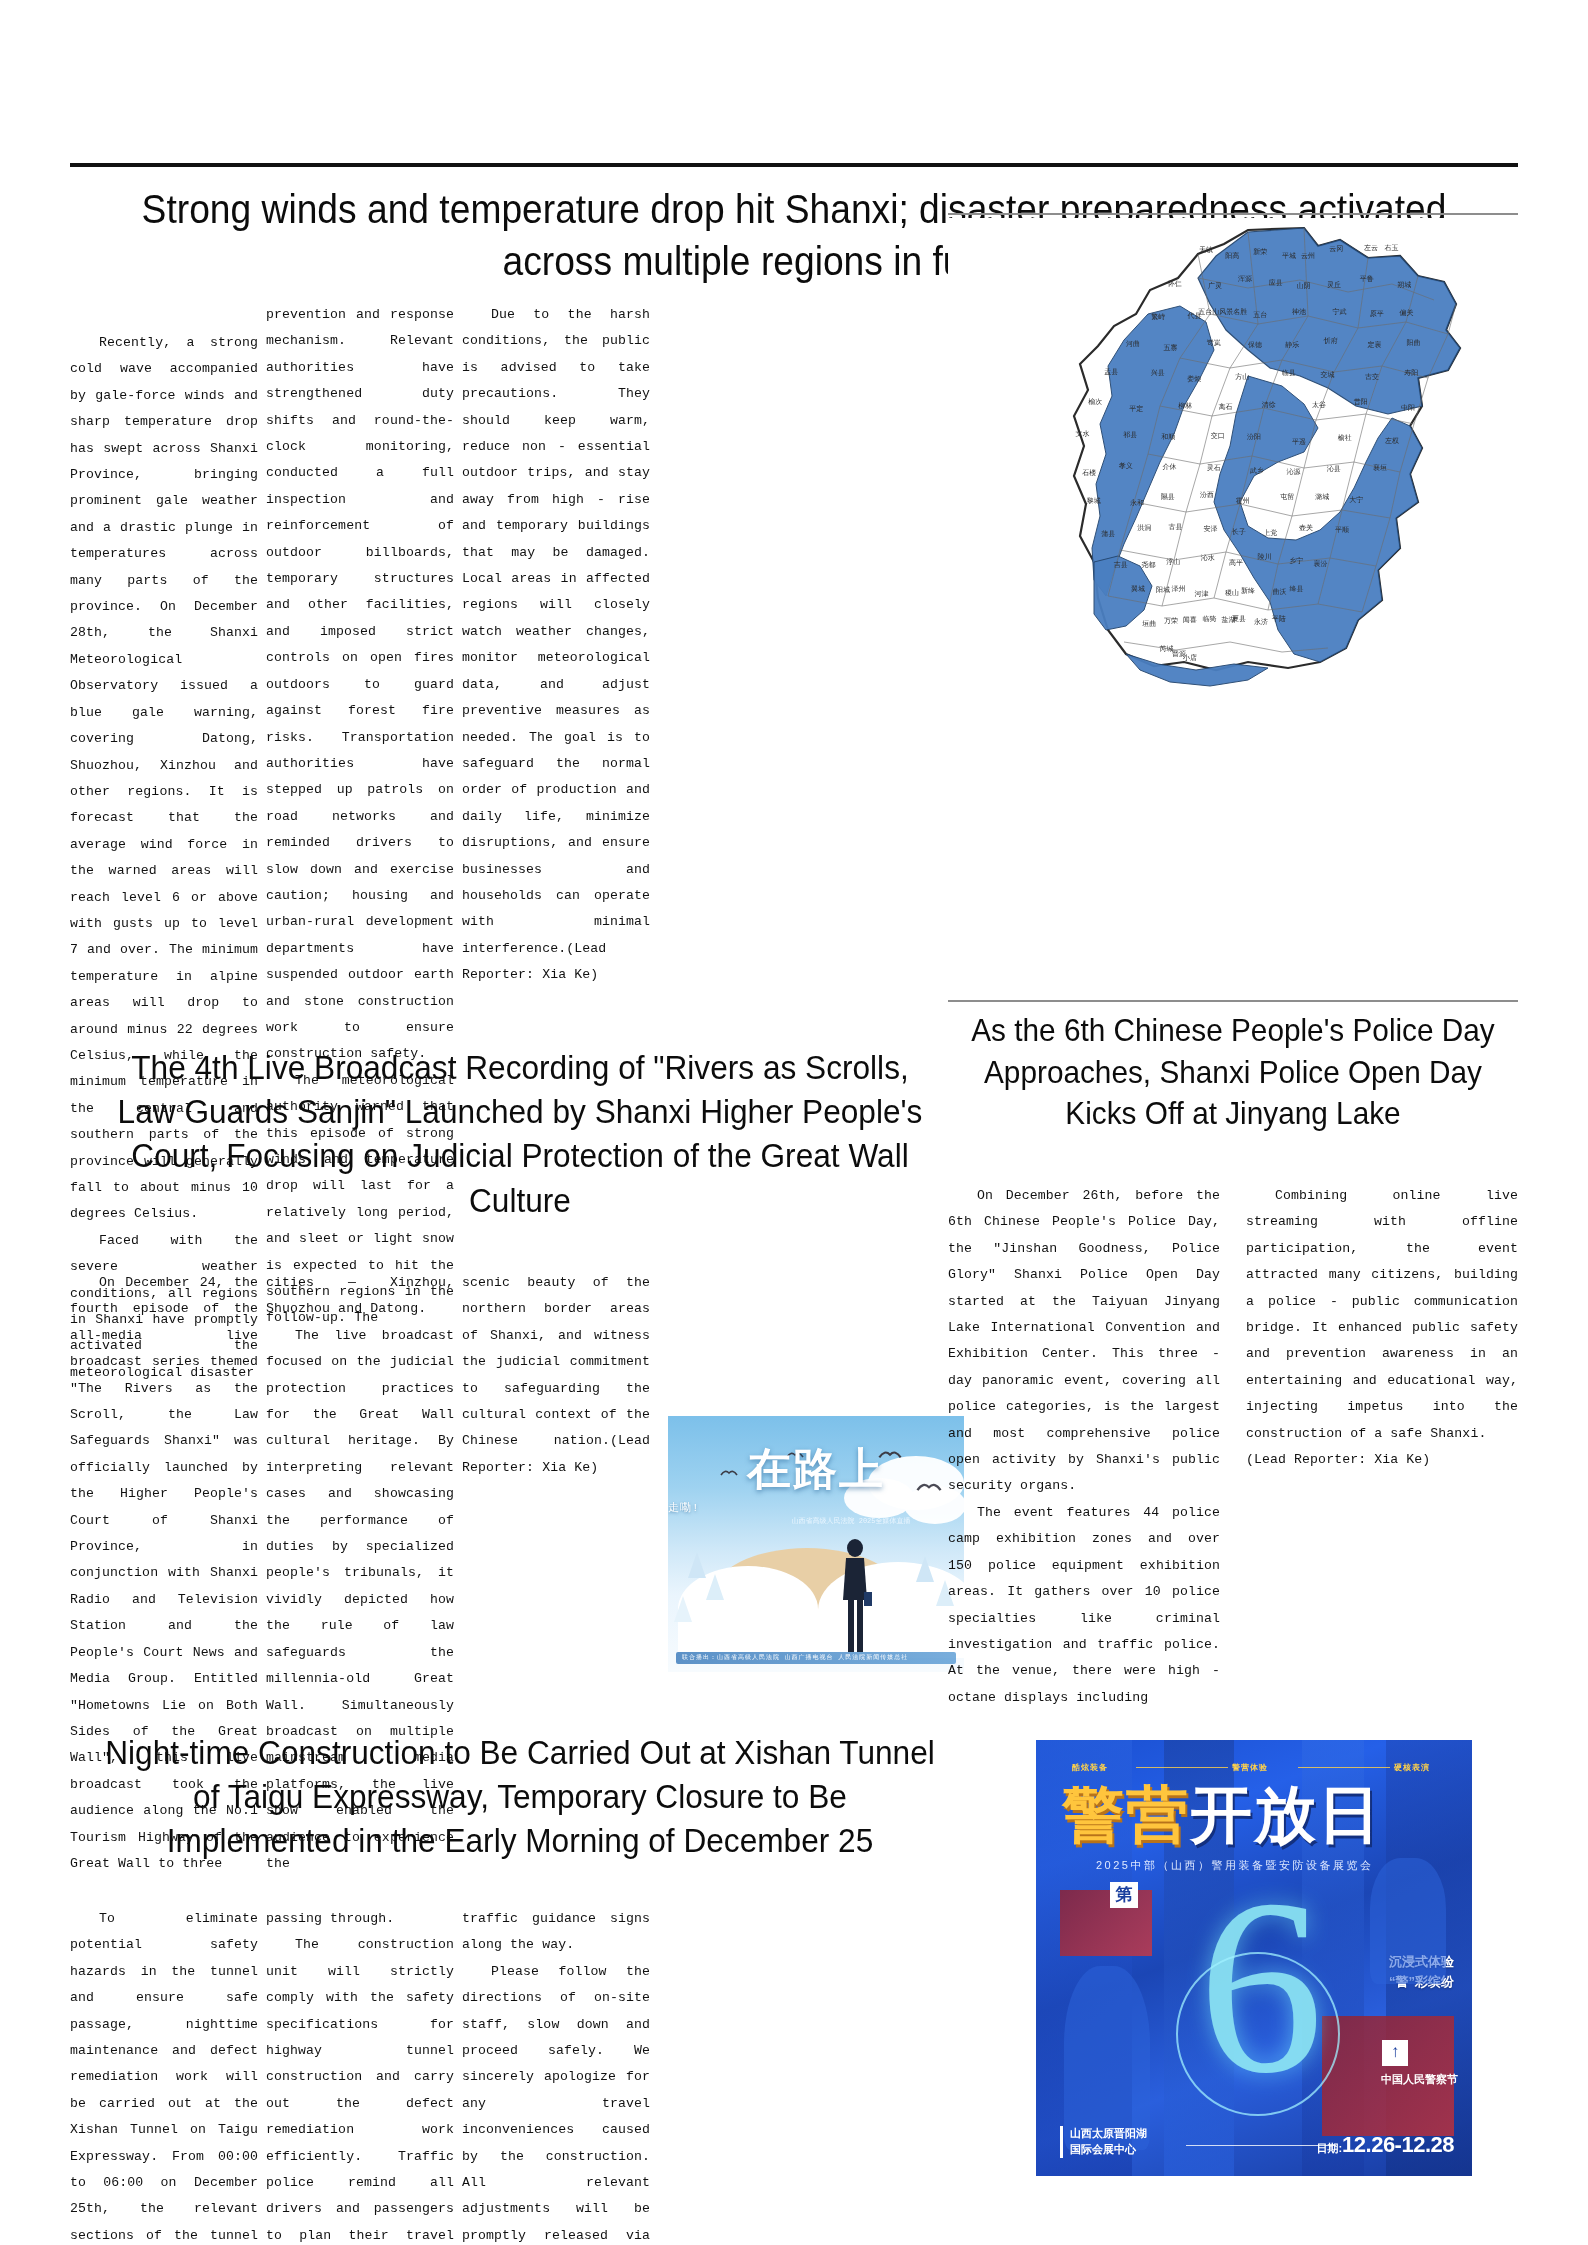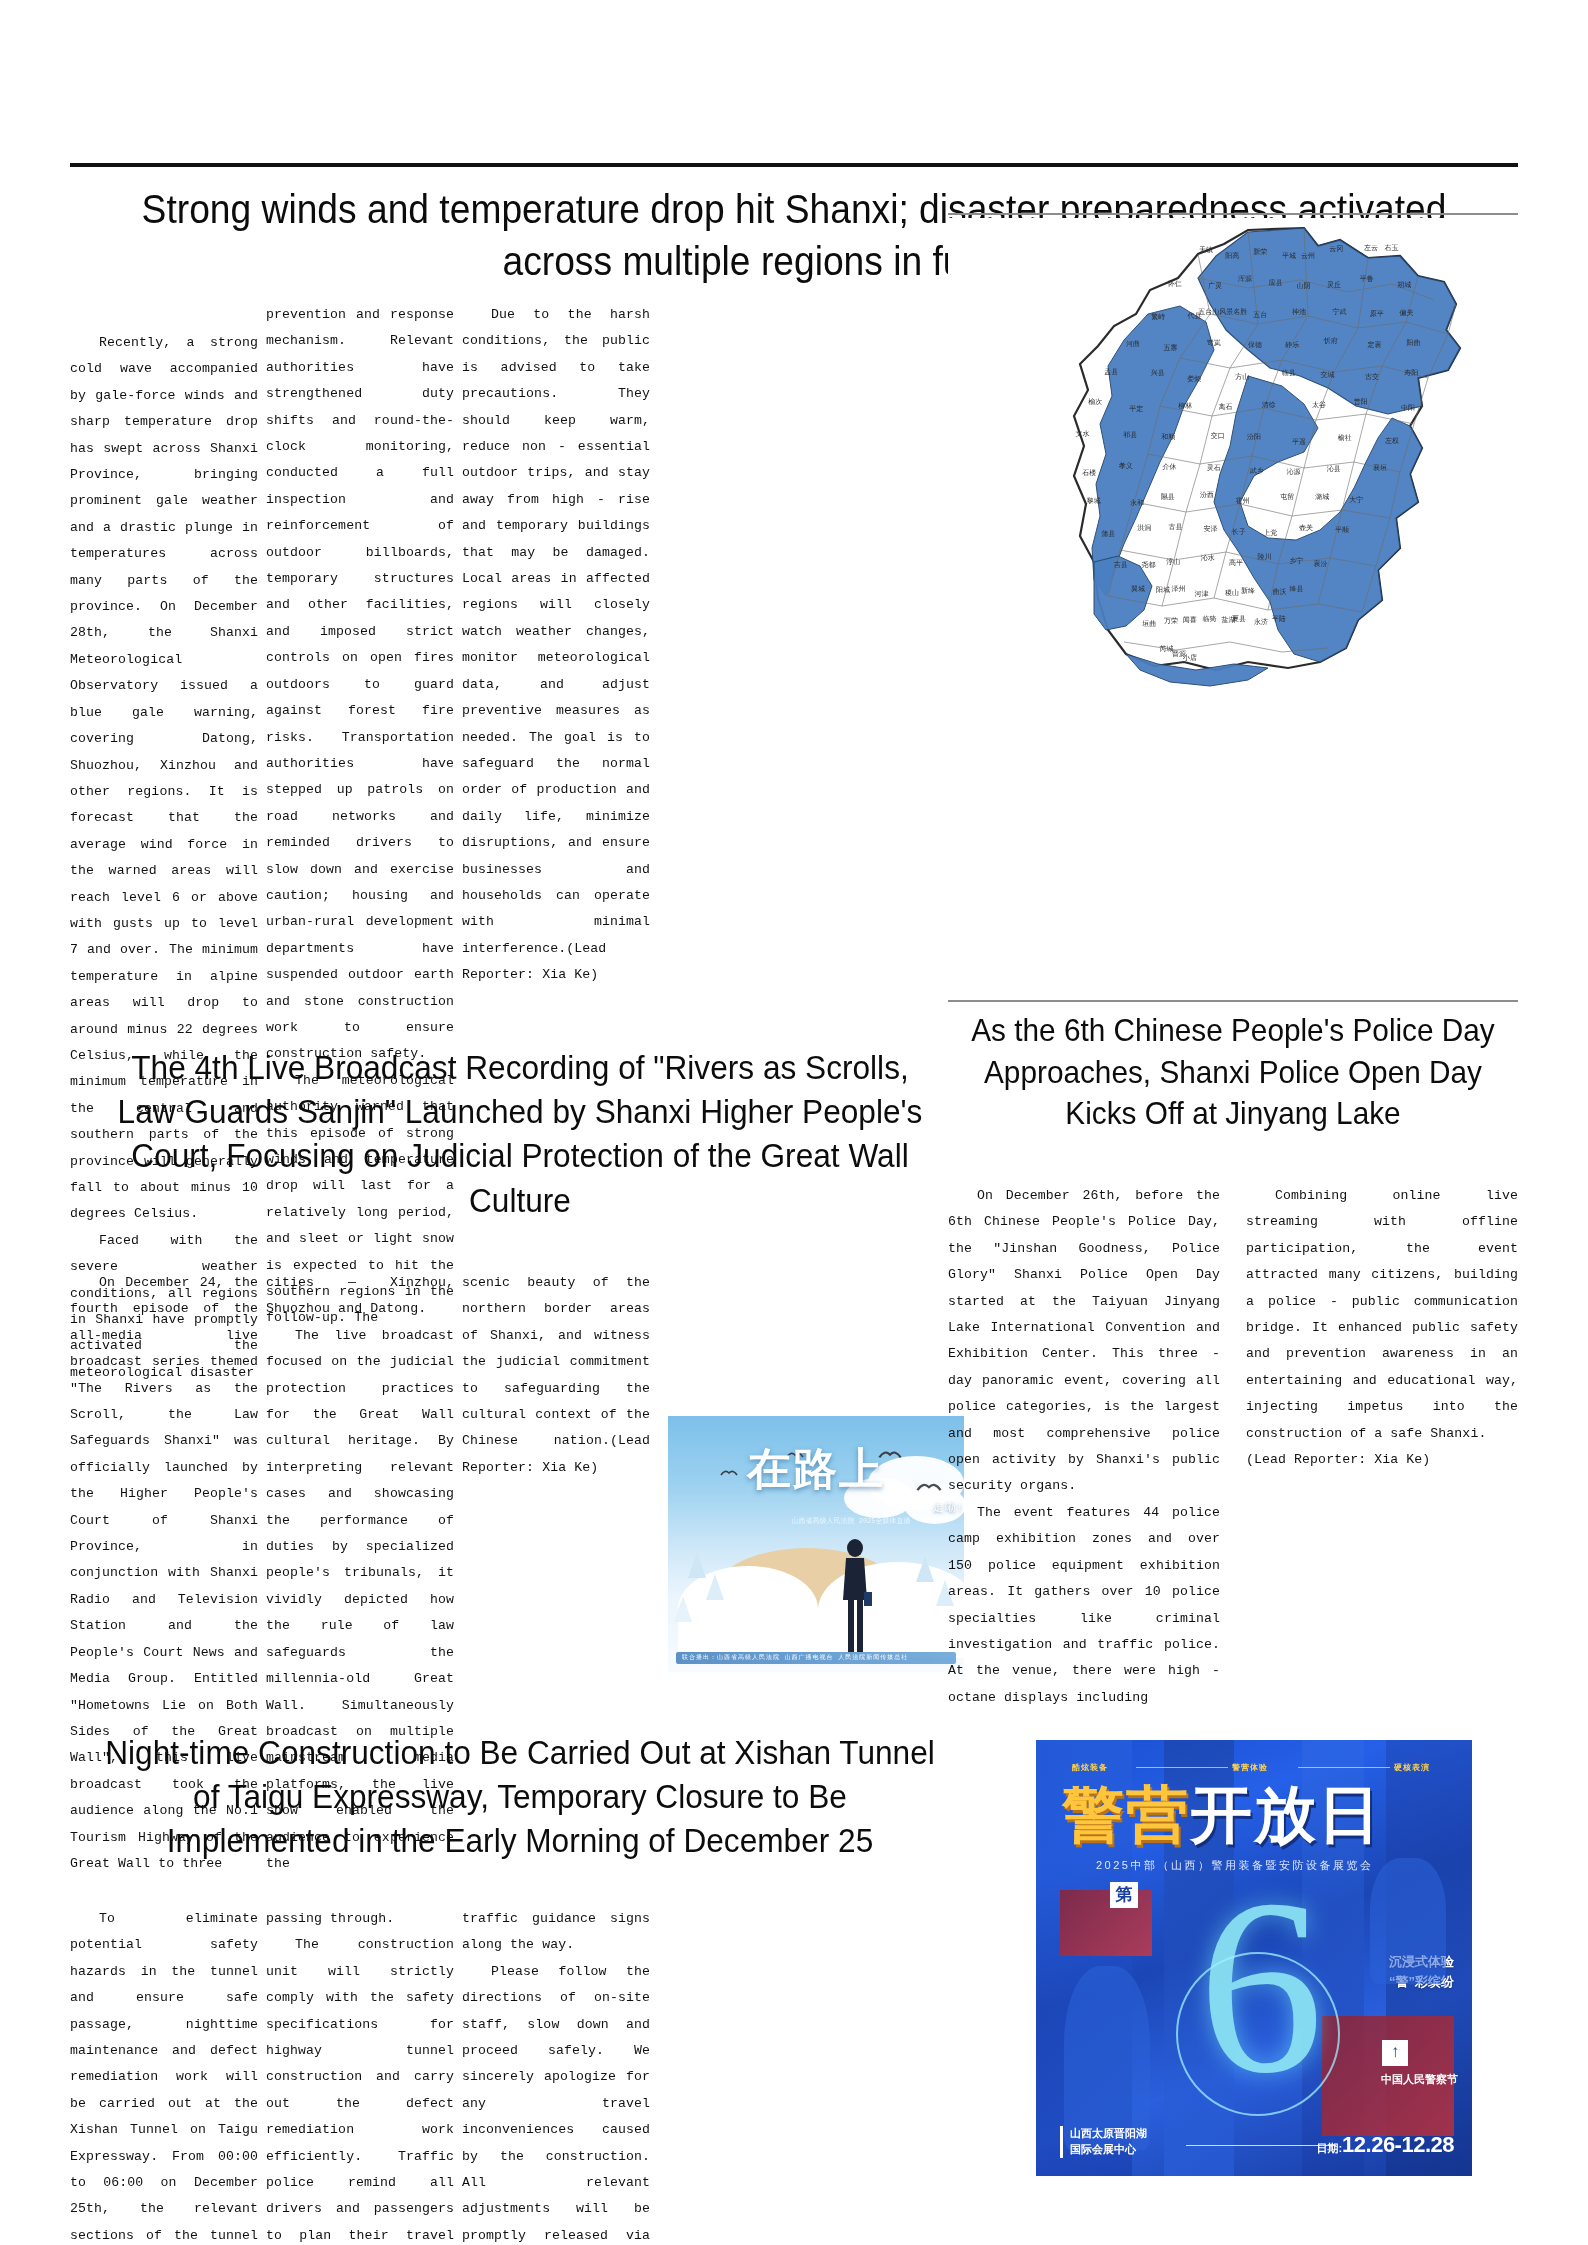--- a/index.html
+++ b/index.html
@@ -49,21 +49,21 @@
 
   
   .snow-wrap{left:668px;top:1416px;width:296px;height:256px;}
   .snow-sky{position:absolute;inset:0;
     background:linear-gradient(180deg,#7cc0ea 0%,#9ed2f0 28%,#cfe8f8 52%,#eaf5fd 70%,#f7fbfe 100%);}
   .snow-hill{position:absolute;border-radius:50% 50% 0 0;background:#fff;}
   .snow-cloud{position:absolute;background:#fff;border-radius:50%;opacity:.95;}
   .snow-title{position:absolute;left:0;right:0;top:24px;text-align:center;
     font-family:"Liberation Serif",serif;font-weight:700;color:#fff;font-size:44px;
     letter-spacing:2px;text-shadow:0 2px 5px rgba(30,90,140,.55);}
-  .snow-sub{position:absolute;left:0;right:0;top:84px;text-align:right;color:#fff;
+  .snow-sub{position:absolute;left:0;right:0;top:84px;text-align:left;color:#fff;
     font-size:11px;letter-spacing:1px;text-shadow:0 1px 3px rgba(30,90,140,.6);}
   .snow-sub2{position:absolute;left:108px;top:100px;width:150px;text-align:center;color:#eaf6ff;
     font-size:7px;line-height:1.5;}
   .snow-man{position:absolute;left:170px;top:120px;width:34px;height:118px;}
   .snow-strip{position:absolute;left:8px;right:8px;bottom:8px;height:12px;
     background:linear-gradient(90deg,#2a6fb5,#4c93d1);opacity:.75;border-radius:2px;}
   .snow-strip span{display:block;color:#fff;font-size:6px;line-height:12px;padding-left:6px;letter-spacing:1px;}
   .tree{position:absolute;width:0;height:0;border-left:9px solid transparent;
     border-right:9px solid transparent;border-bottom:26px solid #cfe6f6;}
   .bird{position:absolute;width:18px;height:9px;}

